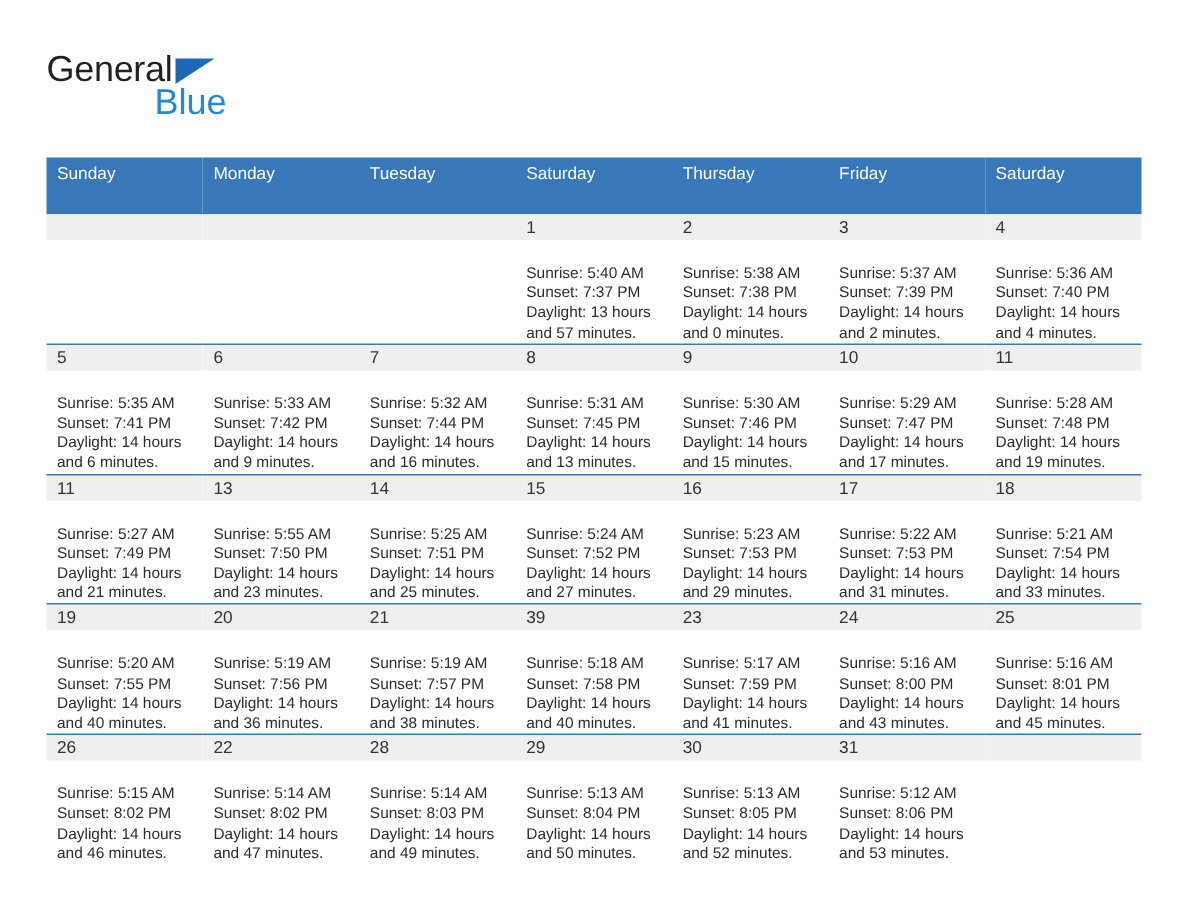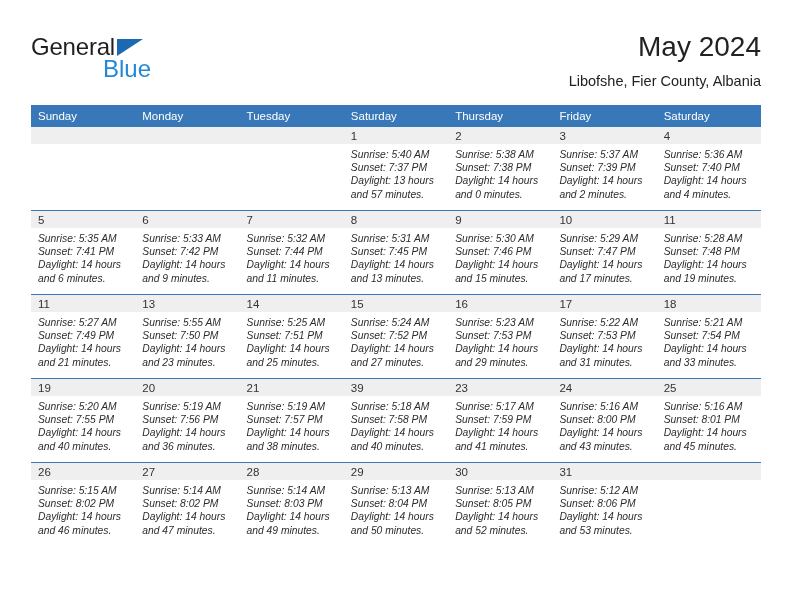--- a/index.html
+++ b/index.html
@@ -97,21 +97,21 @@
     width: 730px;
     border-collapse: collapse;
     table-layout: fixed;
   }
   .cal-table th {
     background: #3878b8;
     color: #ffffff;
     font-size: 11.5px;
     font-weight: normal;
     text-align: left;
-    padding: 5px 0 5px 7px;
+    padding: 5px 0 21px 7px;
     height: 19px;
     box-sizing: border-box;
   }
   .cal-table td {
     vertical-align: top;
     padding: 0;
     width: 104.28px;
     border-top: 1.6px solid #3878b8;
     background: #ffffff;
   }
@@ -124,27 +124,26 @@
     color: #333333;
     padding: 3px 0 3px 7px;
     height: 17px;
     box-sizing: border-box;
     line-height: 13px;
   }
   .daynum.empty {
     color: transparent;
   }
   .cell-body {
-    padding: 4px 6px 0 7px;
+    padding: 16px 6px 0 7px;
     font-size: 10.3px;
     color: #2c2c2c;
     line-height: 13.2px;
     min-height: 66px;
     box-sizing: border-box;
-    font-style: italic;
   }
   .cell-body div {
     white-space: nowrap;
   }
   .cell-body .daylight-line {
     white-space: normal;
   }
   td.empty-cell .cell-body {
     min-height: 66px;
   }
@@ -155,24 +154,20 @@
 <div class="page">
 
   <div class="header">
 
     <div class="brand">
       <span class="brand-general">General</span>
       <span class="brand-triangle"></span>
       <span class="brand-blue">Blue</span>
     </div>
 
-    <div class="title-block">
-      <div class="month-title">May 2024</div>
-      <div class="location-title">Libofshe, Fier County, Albania</div>
-    </div>
 
   </div>
 
   <div class="calendar">
     <table class="cal-table">
       <thead>
         <tr>
           <th>Sunday</th>
           <th>Monday</th>
           <th>Tuesday</th>
@@ -244,21 +239,21 @@
                 <div>Sunrise: 5:33 AM</div>
                 <div>Sunset: 7:42 PM</div>
                 <div class="daylight-line">Daylight: 14 hours and 9 minutes.</div>
               </div>
             </td>
             <td class="day-cell">
               <div class="daynum">7</div>
               <div class="cell-body">
                 <div>Sunrise: 5:32 AM</div>
                 <div>Sunset: 7:44 PM</div>
-                <div class="daylight-line">Daylight: 14 hours and 11 minutes.</div>
+                <div class="daylight-line">Daylight: 14 hours and 16 minutes.</div>
               </div>
             </td>
             <td class="day-cell">
               <div class="daynum">8</div>
               <div class="cell-body">
                 <div>Sunrise: 5:31 AM</div>
                 <div>Sunset: 7:45 PM</div>
                 <div class="daylight-line">Daylight: 14 hours and 13 minutes.</div>
               </div>
             </td>
@@ -406,21 +401,21 @@
           <tr class="week-row">
             <td class="day-cell">
               <div class="daynum">26</div>
               <div class="cell-body">
                 <div>Sunrise: 5:15 AM</div>
                 <div>Sunset: 8:02 PM</div>
                 <div class="daylight-line">Daylight: 14 hours and 46 minutes.</div>
               </div>
             </td>
             <td class="day-cell">
-              <div class="daynum">27</div>
+              <div class="daynum">22</div>
               <div class="cell-body">
                 <div>Sunrise: 5:14 AM</div>
                 <div>Sunset: 8:02 PM</div>
                 <div class="daylight-line">Daylight: 14 hours and 47 minutes.</div>
               </div>
             </td>
             <td class="day-cell">
               <div class="daynum">28</div>
               <div class="cell-body">
                 <div>Sunrise: 5:14 AM</div>

